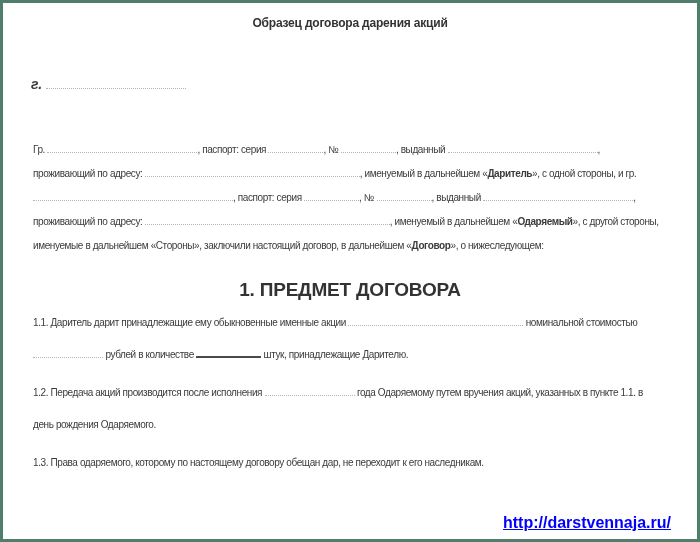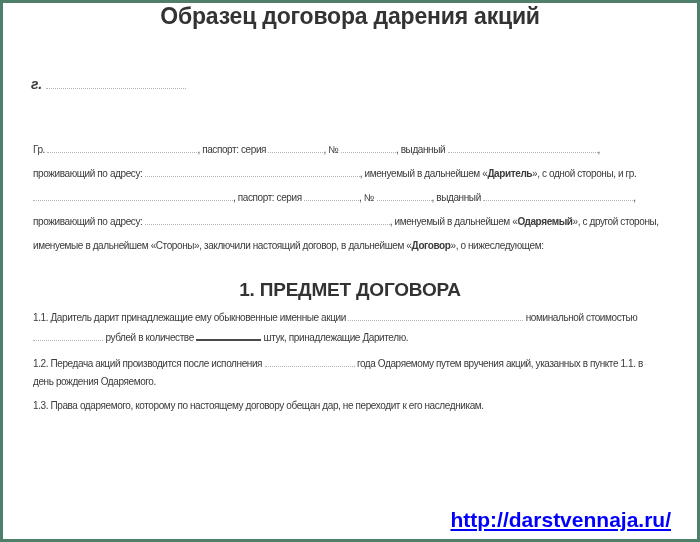--- a/index.html
+++ b/index.html
@@ -12,48 +12,48 @@
   html,body{margin:0;padding:0}
   body{
     width:700px;height:542px;box-sizing:border-box;
     border:3px solid var(--border);
     background:#ffffff;
     font-family:"Liberation Sans",sans-serif;
     color:var(--text);
     position:relative;overflow:hidden;
   }
   .title{
-    text-align:center;
-    font-weight:bold;font-size:23px;color:var(--heading);
+    margin-top:13px;text-align:center;
+    font-weight:bold;font-size:12px;color:var(--heading);
     letter-spacing:-0.2px;
   }
   .daterow{
     display:flex;justify-content:space-between;align-items:flex-end;
     margin:45px 16px 0 28px;
     font-style:italic;font-size:14px;
   }
   .para{
     margin:0;padding:0 38px 0 30px;
     font-size:10px;letter-spacing:-0.4px;line-height:24px;
   }
   .intro{margin-top:46px}
   .heading{
     margin:21px 12px 0;text-align:center;
     font-size:19px;font-weight:bold;color:var(--heading);
     letter-spacing:-0.2px;
   }
-  .clause{margin-top:6px;line-height:18px}
+  .clause{margin-top:6px;line-height:32px}
   .blank{
     display:inline-block;height:13px;
     border-bottom:1px dotted var(--blank-line);
   }
   .blank.solid{border-bottom:2px solid #4a4a4a;height:12px}
   .link{
     position:absolute;right:26px;bottom:7px;
-    font-weight:bold;font-size:21px;color:var(--link);
+    font-weight:bold;font-size:16px;color:var(--link);
     text-decoration:underline;font-style:normal;cursor:pointer;
   }
   b{font-weight:bold}
 </style>
 </head>
 <body>
 
 <div class="title">Образец договора дарения акций</div>
 
 <div class="daterow">

